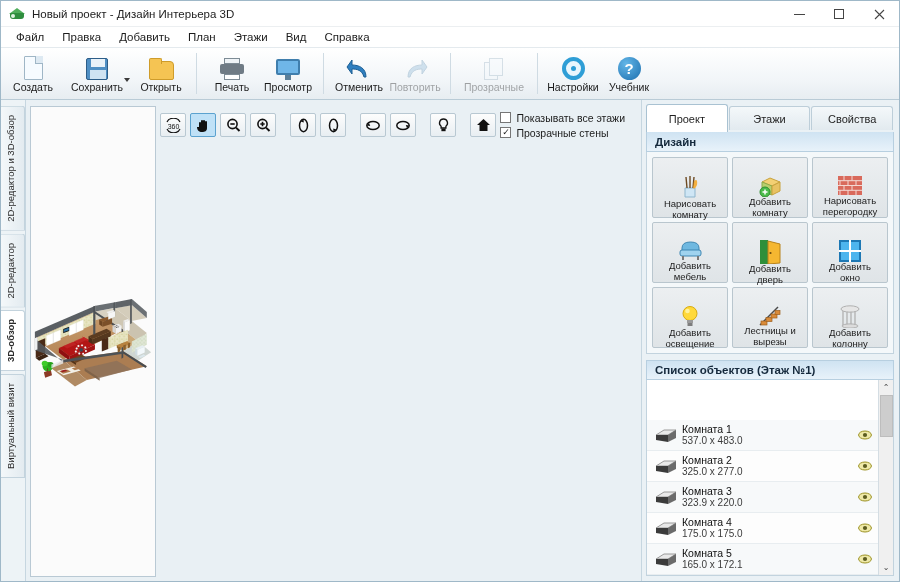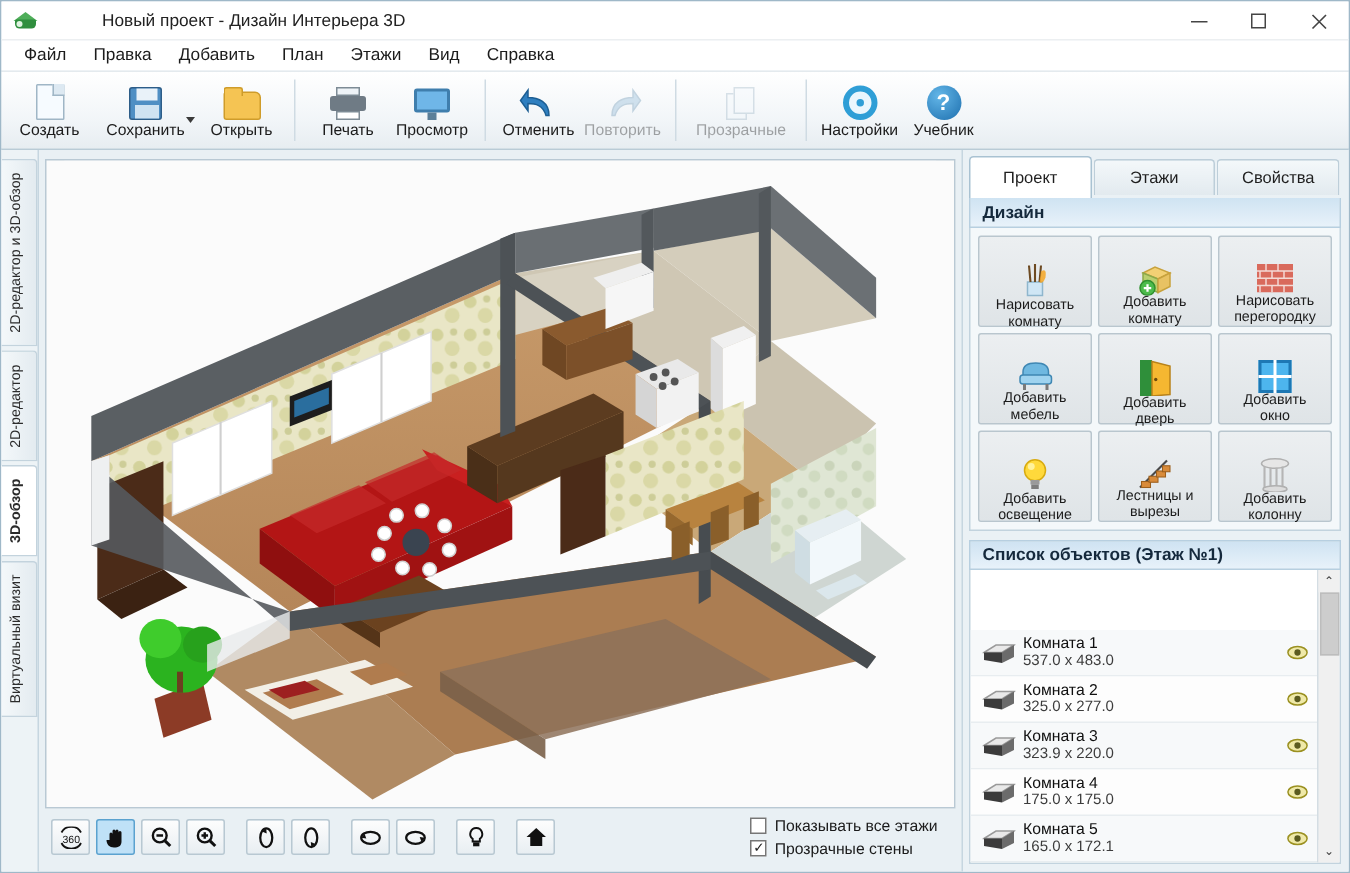--- a/index.html
+++ b/index.html
@@ -11,21 +11,21 @@
     color:#1b1b1b;
     background:#ffffff;
   }
   #app { width:900px; height:582px; position:relative;
          background:#f3f6f8; display:flex; flex-direction:column;
          border:1px solid #9fb8c8; }
 
   
   .titlebar { height:26px; flex:0 0 26px; background:#ffffff;
               display:flex; align-items:center; padding-left:8px;
-              border-bottom:1px solid #eceff1; position:relative;gap:36px; }
+              border-bottom:1px solid #eceff1; position:relative; }
   .app-icon { width:16px; height:14px; position:relative; margin-right:7px; flex:0 0 16px; }
   .app-icon .roof { position:absolute; left:0; top:1px; width:0;height:0;
       border-left:8px solid transparent; border-right:8px solid transparent;
       border-bottom:6px solid #4fae5a; }
   .app-icon .base { position:absolute; left:1px; top:6px; width:14px;height:6px;
       background:#2f8e3e; border-radius:1px 1px 3px 3px; }
   .app-icon .dot { position:absolute; left:2px; top:7px; width:4px; height:4px;
       background:#dff3e1; border-radius:50%; }
   .title-text { font-size:11.5px; color:#222; white-space:nowrap; }
   .winbtns { position:absolute; right:0; top:0; height:26px; display:flex; }
@@ -92,21 +92,21 @@
   .vtabs { width:25px; flex:0 0 25px; background:#edf3f6; display:flex; flex-direction:column;
            padding-top:6px; border-right:1px solid #c6d6e0; }
   .vtab { writing-mode:vertical-rl; transform:rotate(180deg);
           font-size:9.5px; text-align:center; padding:8px 4px;
           background:linear-gradient(90deg,#e3ebf0,#f4f8fa); border:1px solid #c3d3dd;
           border-right:none; margin-bottom:3px; color:#2b2b2b; white-space:nowrap;
           border-radius:0 0 0 3px; }
   .vtab.active { background:#ffffff; font-weight:bold; }
 
   
-  .center { flex:1 1 auto; display:flex; flex-direction:column; min-width:0; padding:6px 4px 4px 4px; }
+  .center { flex:1 1 auto; display:flex; flex-direction:row; min-width:0; padding:6px 4px 4px 4px; }
   .viewport { flex:1 1 auto; background:#fbfbfb; border:1px solid #b9c9d4; position:relative; overflow:hidden; }
   .viewport svg { display:block; width:100%; height:100%; }
 
   
   .bottombar { flex:0 0 38px; height:38px; display:flex; align-items:center; padding:0 4px; gap:0; }
   .vbtn { width:26px;height:24px;margin-right:4px;border:1px solid #b8c8d2;border-radius:2px;
           background:linear-gradient(#fdfdfd,#e8eef2); display:flex;align-items:center;justify-content:center;
           font-size:13px;color:#1a1a1a; }
   .vbtn.active { background:#bfe1f7; border-color:#5ba2cf; }
   .vgap { width:10px; }

